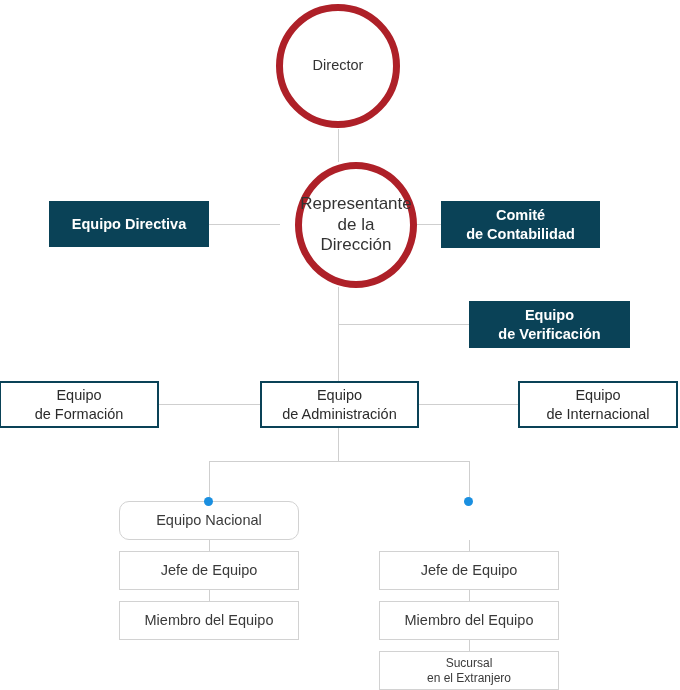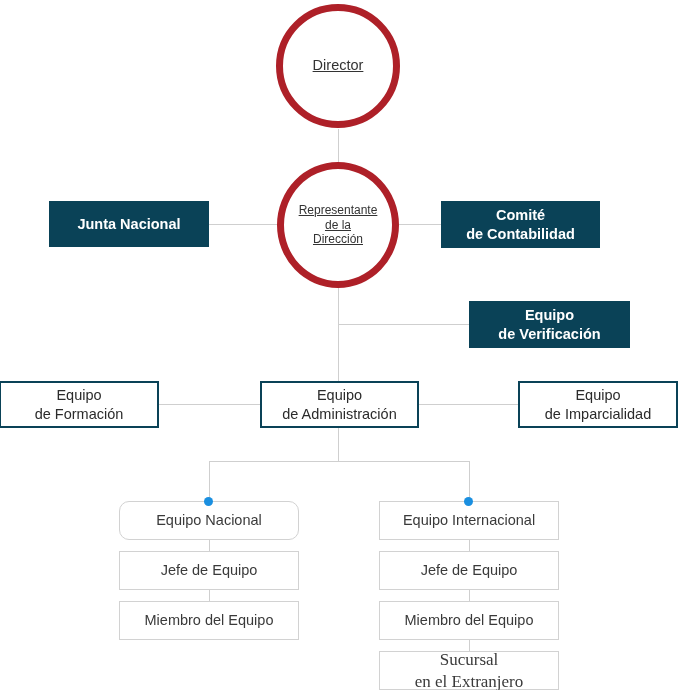--- a/index.html
+++ b/index.html
@@ -32,21 +32,20 @@
     position: absolute;
     box-sizing: border-box;
     border-radius: 50%;
     background: #ffffff;
     display: flex;
     align-items: center;
     justify-content: center;
     text-align: center;
     color: #333333;
     z-index: 5;
-    text-decoration: underline;
   }
   .circle-node .label {
     line-height: 1.22;
     padding: 0 8px;
   }
 
   
   .box {
     position: absolute;
     box-sizing: border-box;
@@ -122,30 +121,30 @@
   <div class="conn v" style="left:209px; top:590px; height:11px;"></div>
 
   <div class="conn v" style="left:469px; top:540px; height:11px;"></div>
   <div class="conn v" style="left:469px; top:590px; height:11px;"></div>
   <div class="conn v" style="left:469px; top:640px; height:11px;"></div>
 
   <div class="circle-node" style="left:276px; top:4px; width:124px; height:124px; border:7px solid #ae2028; font-size:14.5px;">
     <span class="label">Director</span>
   </div>
 
-  <div class="circle-node" style="left:277px; top:162px; width:122px; height:126px; border:7px solid #ae2028; font-size:12px;">
+  <div class="circle-node" style="left:295px; top:162px; width:122px; height:126px; border:7px solid #ae2028; font-size:17px;">
     <span class="label">
       <span>Representante</span><br>
       <span>de la</span><br>
       <span>Dirección</span>
     </span>
   </div>
 
   <div class="box filled" style="left:49px; top:201px; width:160px; height:46px;">
-    <span class="label">Junta Nacional</span>
+    <span class="label">Equipo Directiva</span>
   </div>
 
   <div class="box filled" style="left:441px; top:201px; width:159px; height:47px;">
     <span class="label">
       <span>Comité</span><br>
       <span>de Contabilidad</span>
     </span>
   </div>
 
   <div class="box filled" style="left:469px; top:301px; width:161px; height:47px;">
@@ -165,50 +164,47 @@
   <div class="box outlined" style="left:260px; top:381px; width:159px; height:47px;">
     <span class="label">
       <span>Equipo</span><br>
       <span>de Administración</span>
     </span>
   </div>
 
   <div class="box outlined" style="left:518px; top:381px; width:160px; height:47px;">
     <span class="label">
       <span>Equipo</span><br>
-      <span>de Imparcialidad</span>
+      <span>de Internacional</span>
     </span>
   </div>
 
   <div class="box plain" style="left:119px; top:501px; width:180px; height:39px;border-radius:10px;">
     <span class="label">Equipo Nacional</span>
   </div>
   <div class="dot" style="left:204px; top:497px;"></div>
 
   <div class="box plain" style="left:119px; top:551px; width:180px; height:39px;">
     <span class="label">Jefe de Equipo</span>
   </div>
 
   <div class="box plain" style="left:119px; top:601px; width:180px; height:39px;">
     <span class="label">Miembro del Equipo</span>
   </div>
 
-  <div class="box plain" style="left:379px; top:501px; width:180px; height:39px;">
-    <span class="label">Equipo Internacional</span>
-  </div>
   <div class="dot" style="left:464px; top:497px;"></div>
 
   <div class="box plain" style="left:379px; top:551px; width:180px; height:39px;">
     <span class="label">Jefe de Equipo</span>
   </div>
 
   <div class="box plain" style="left:379px; top:601px; width:180px; height:39px;">
     <span class="label">Miembro del Equipo</span>
   </div>
 
-  <div class="box plain" style="left:379px; top:651px; width:180px; height:39px; font-size:17px;font-family:Liberation Serif, serif;">
+  <div class="box plain" style="left:379px; top:651px; width:180px; height:39px; font-size:12px;">
     <span class="label">
       <span>Sucursal</span><br>
       <span>en el Extranjero</span>
     </span>
   </div>
 
 </div>
 
 </body></html>

